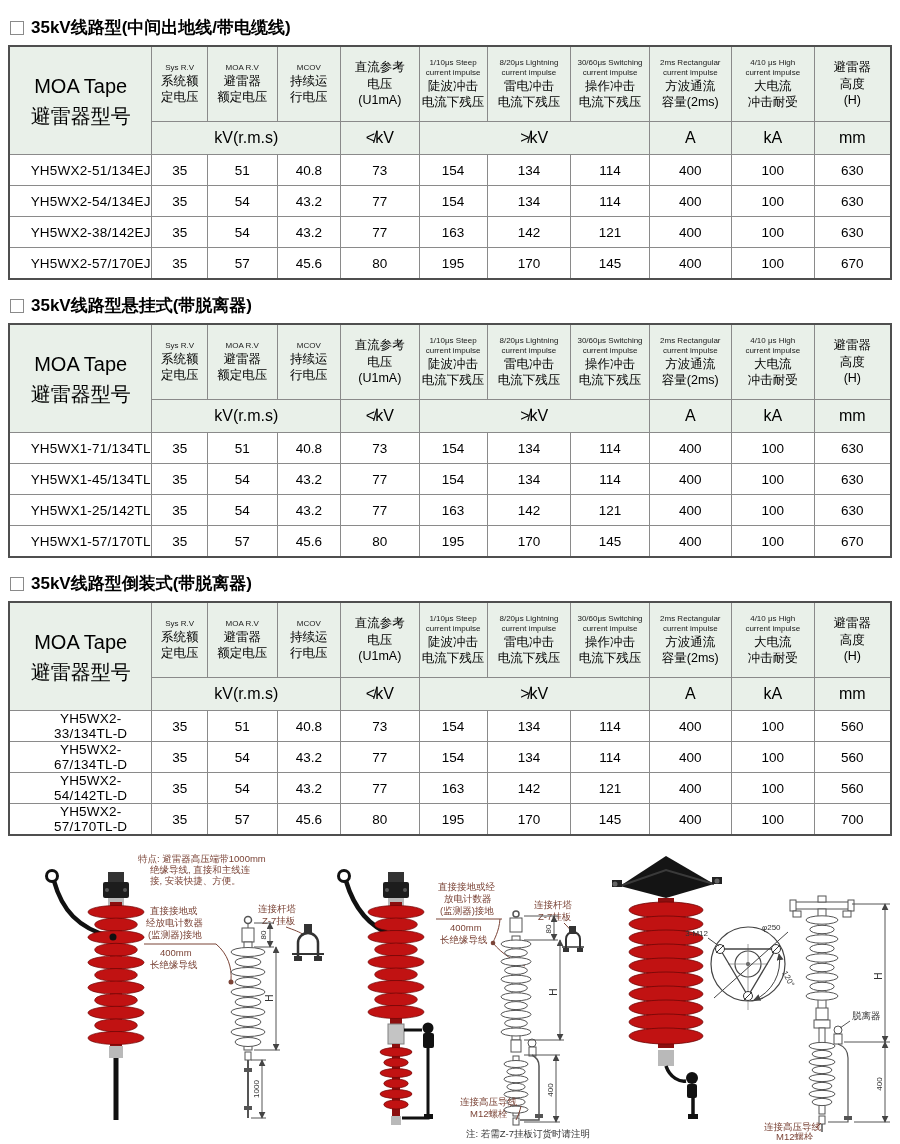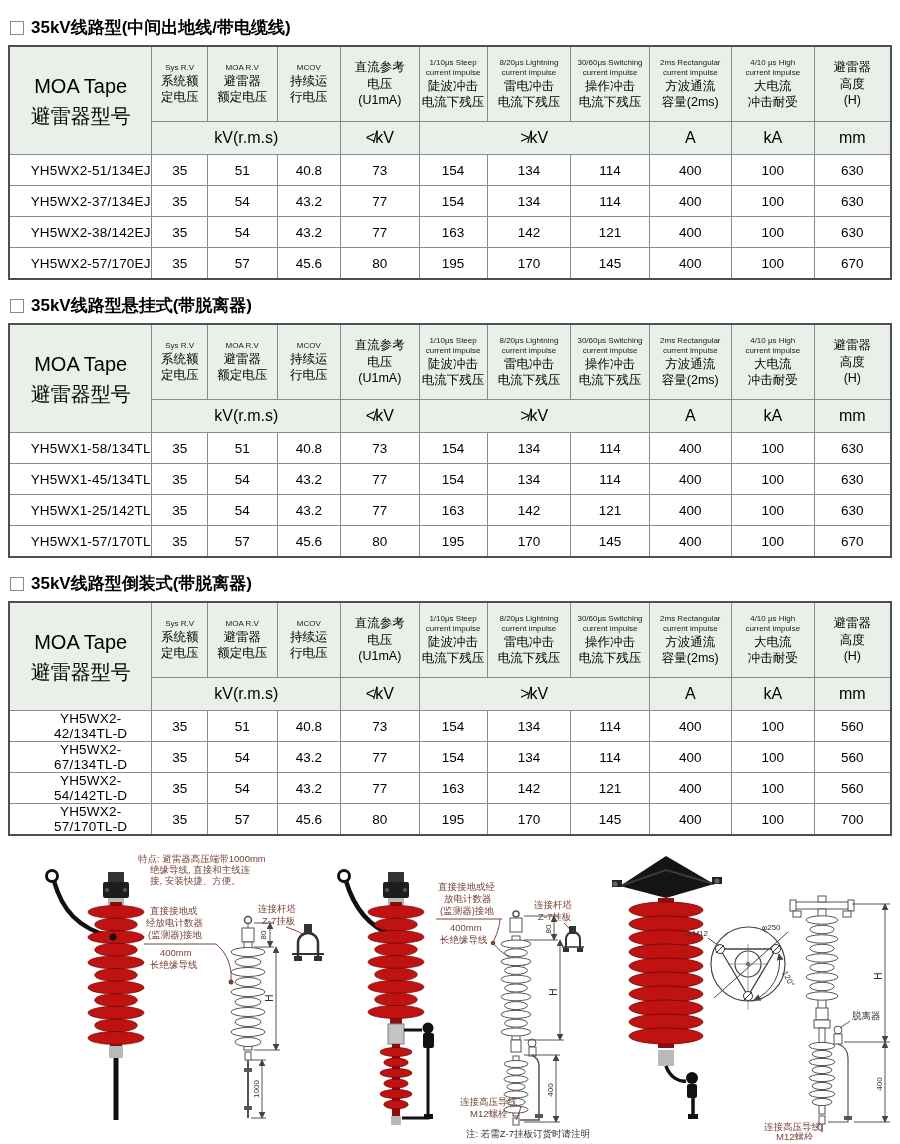--- a/index.html
+++ b/index.html
@@ -117,21 +117,21 @@
           <td class="val">40.8</td>
           <td class="val">73</td>
           <td class="val">154</td>
           <td class="val">134</td>
           <td class="val">114</td>
           <td class="val">400</td>
           <td class="val">100</td>
           <td class="val">630</td>
         </tr>
         <tr>
-          <td class="model">YH5WX2-37/134EJ</td>
+          <td class="model">YH5WX2-54/134EJ</td>
           <td class="val">35</td>
           <td class="val">54</td>
           <td class="val">43.2</td>
           <td class="val">77</td>
           <td class="val">154</td>
           <td class="val">134</td>
           <td class="val">114</td>
           <td class="val">400</td>
           <td class="val">100</td>
           <td class="val">630</td>
@@ -232,21 +232,21 @@
           <th colspan="3">kV(r.m.s)</th>
           <th colspan="1">≮kV</th>
           <th colspan="3">≯kV</th>
           <th colspan="1">A</th>
           <th colspan="1">kA</th>
           <th colspan="1">mm</th>
         </tr>
       </thead>
       <tbody>
         <tr>
-          <td class="model">YH5WX1-58/134TL</td>
+          <td class="model">YH5WX1-71/134TL</td>
           <td class="val">35</td>
           <td class="val">51</td>
           <td class="val">40.8</td>
           <td class="val">73</td>
           <td class="val">154</td>
           <td class="val">134</td>
           <td class="val">114</td>
           <td class="val">400</td>
           <td class="val">100</td>
           <td class="val">630</td>
@@ -360,21 +360,21 @@
           <th colspan="3">kV(r.m.s)</th>
           <th colspan="1">≮kV</th>
           <th colspan="3">≯kV</th>
           <th colspan="1">A</th>
           <th colspan="1">kA</th>
           <th colspan="1">mm</th>
         </tr>
       </thead>
       <tbody>
         <tr>
-          <td class="model">YH5WX2-42/134TL-D</td>
+          <td class="model">YH5WX2-33/134TL-D</td>
           <td class="val">35</td>
           <td class="val">51</td>
           <td class="val">40.8</td>
           <td class="val">73</td>
           <td class="val">154</td>
           <td class="val">134</td>
           <td class="val">114</td>
           <td class="val">400</td>
           <td class="val">100</td>
           <td class="val">560</td>

